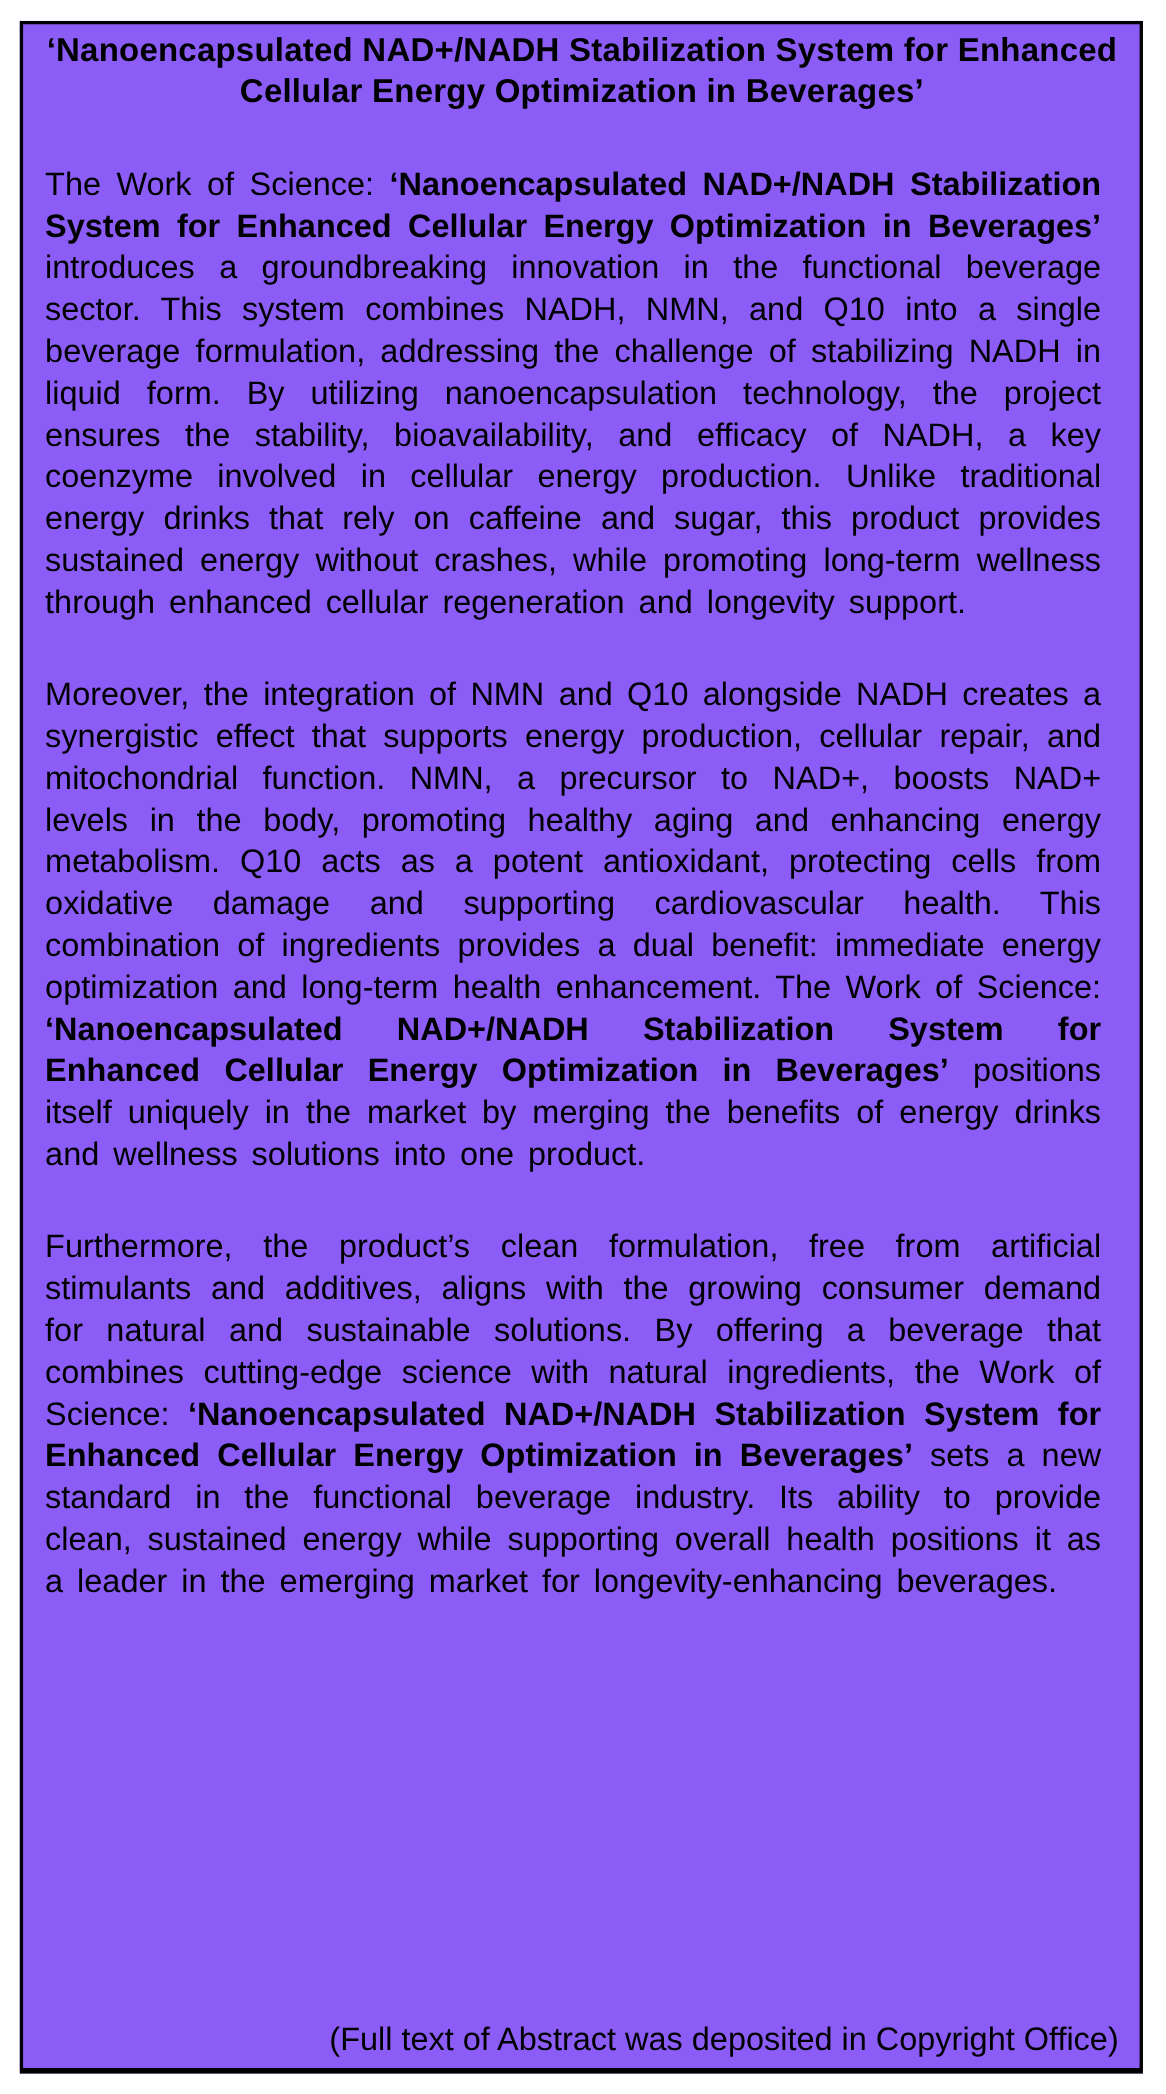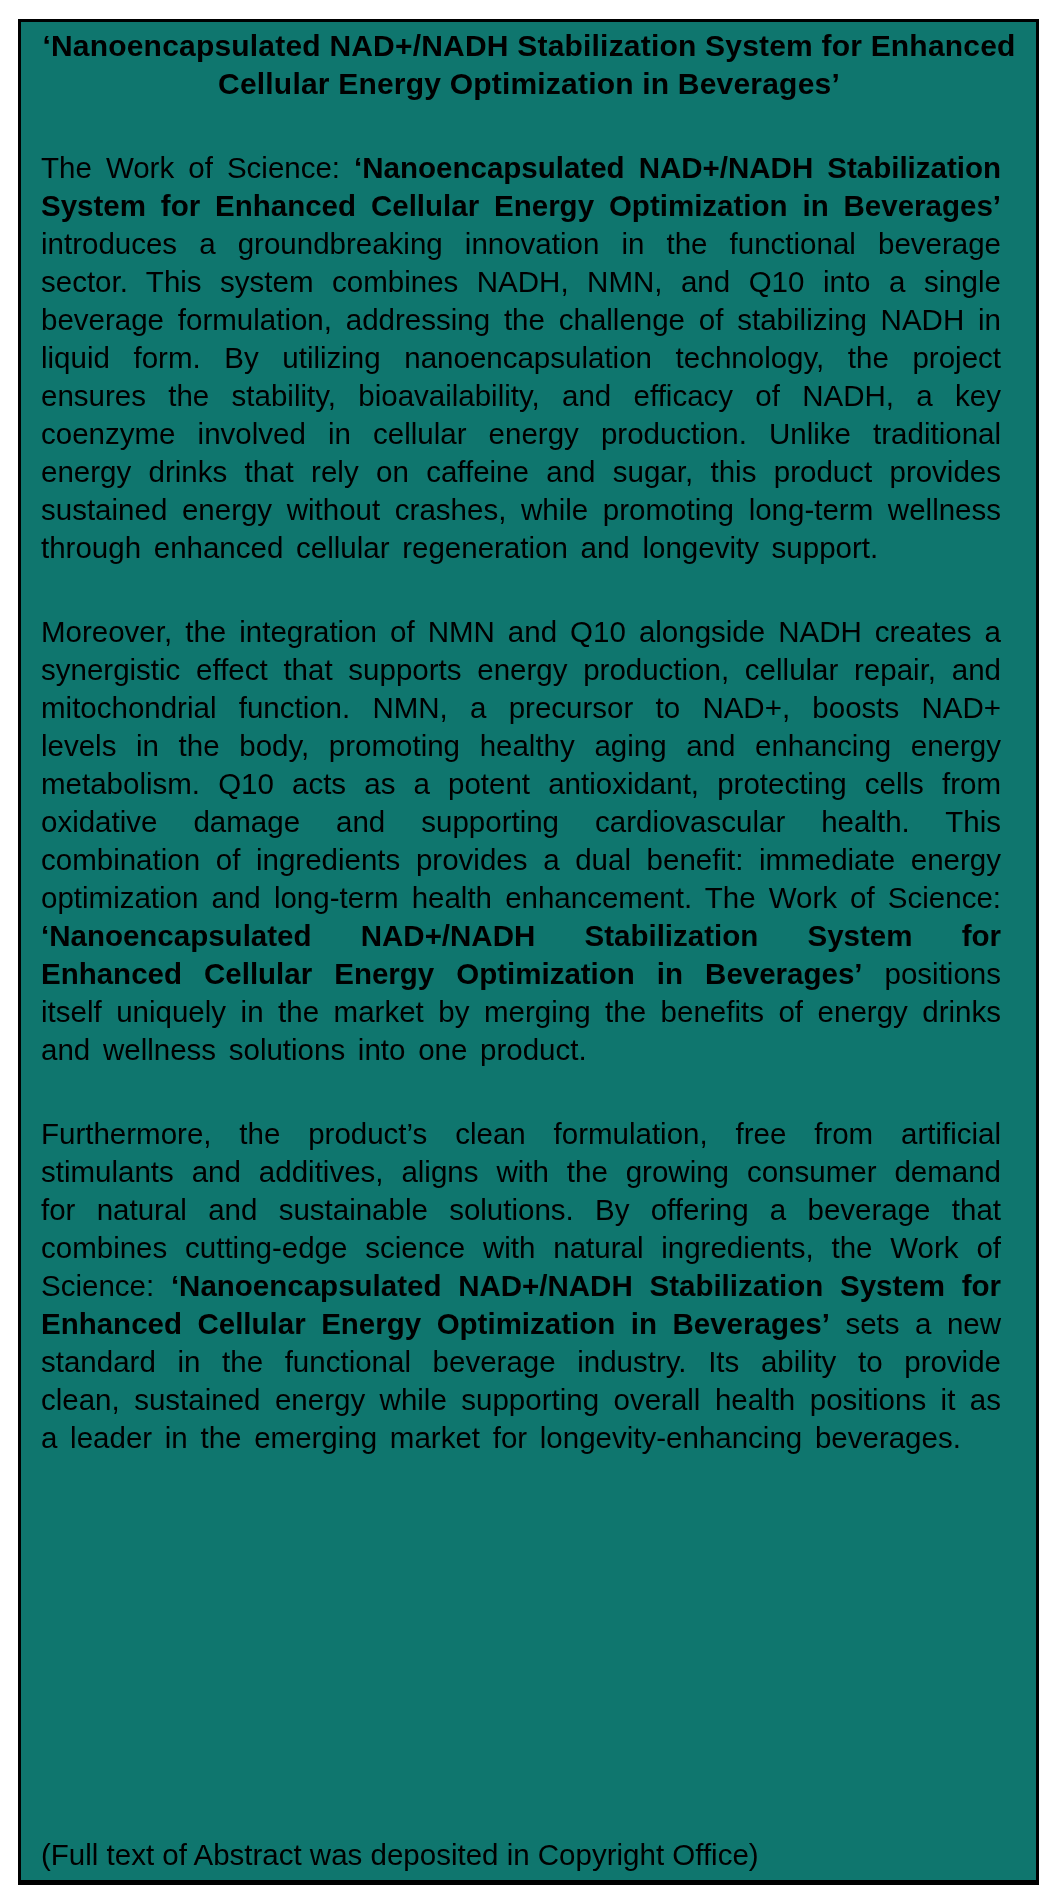--- a/index.html
+++ b/index.html
@@ -17,21 +17,21 @@
   }
   .sheet {
     position: absolute;
     left: 18px;
     top: 19px;
     width: 1021px;
     height: 1866px;
     box-sizing: border-box;
     border: 3px solid #000000;
     border-bottom-width: 5px;
-    background: #0f766e;
+    background: #8b5cf6;
     padding: 5px 19px 4px 20px;
     display: flex;
     flex-direction: column;
   }
   .title {
     margin: 0;
     font-size: 30px;
     line-height: 38px;
     font-weight: bold;
     text-align: center;
@@ -45,21 +45,21 @@
     word-spacing: 4.5px;
   }
   .para .b {
     font-weight: bold;
   }
   .footer-note {
     margin: auto 0 0 0;
     padding-bottom: 2px;
     font-size: 29.5px;
     line-height: 38px;
-    text-align: left;
+    text-align: right;
   }
 </style>
 </head>
 <body>
 
 <div class="sheet">
 
   <h1 class="title">‘Nanoencapsulated NAD+/NADH Stabilization System for Enhanced Cellular Energy Optimization in Beverages’</h1>
 
   <p class="para"><span>The Work of Science: </span><span class="b">‘Nanoencapsulated NAD+/NADH Stabilization System for Enhanced Cellular Energy Optimization in Beverages’</span><span> introduces a groundbreaking innovation in the functional beverage sector. This system combines NADH, NMN, and Q10 into a single beverage formulation, addressing the challenge of stabilizing NADH in liquid form. By utilizing nanoencapsulation technology, the project ensures the stability, bioavailability, and efficacy of NADH, a key coenzyme involved in cellular energy production. Unlike traditional energy drinks that rely on caffeine and sugar, this product provides sustained energy without crashes, while promoting long-term wellness through enhanced cellular regeneration and longevity support.</span></p>

